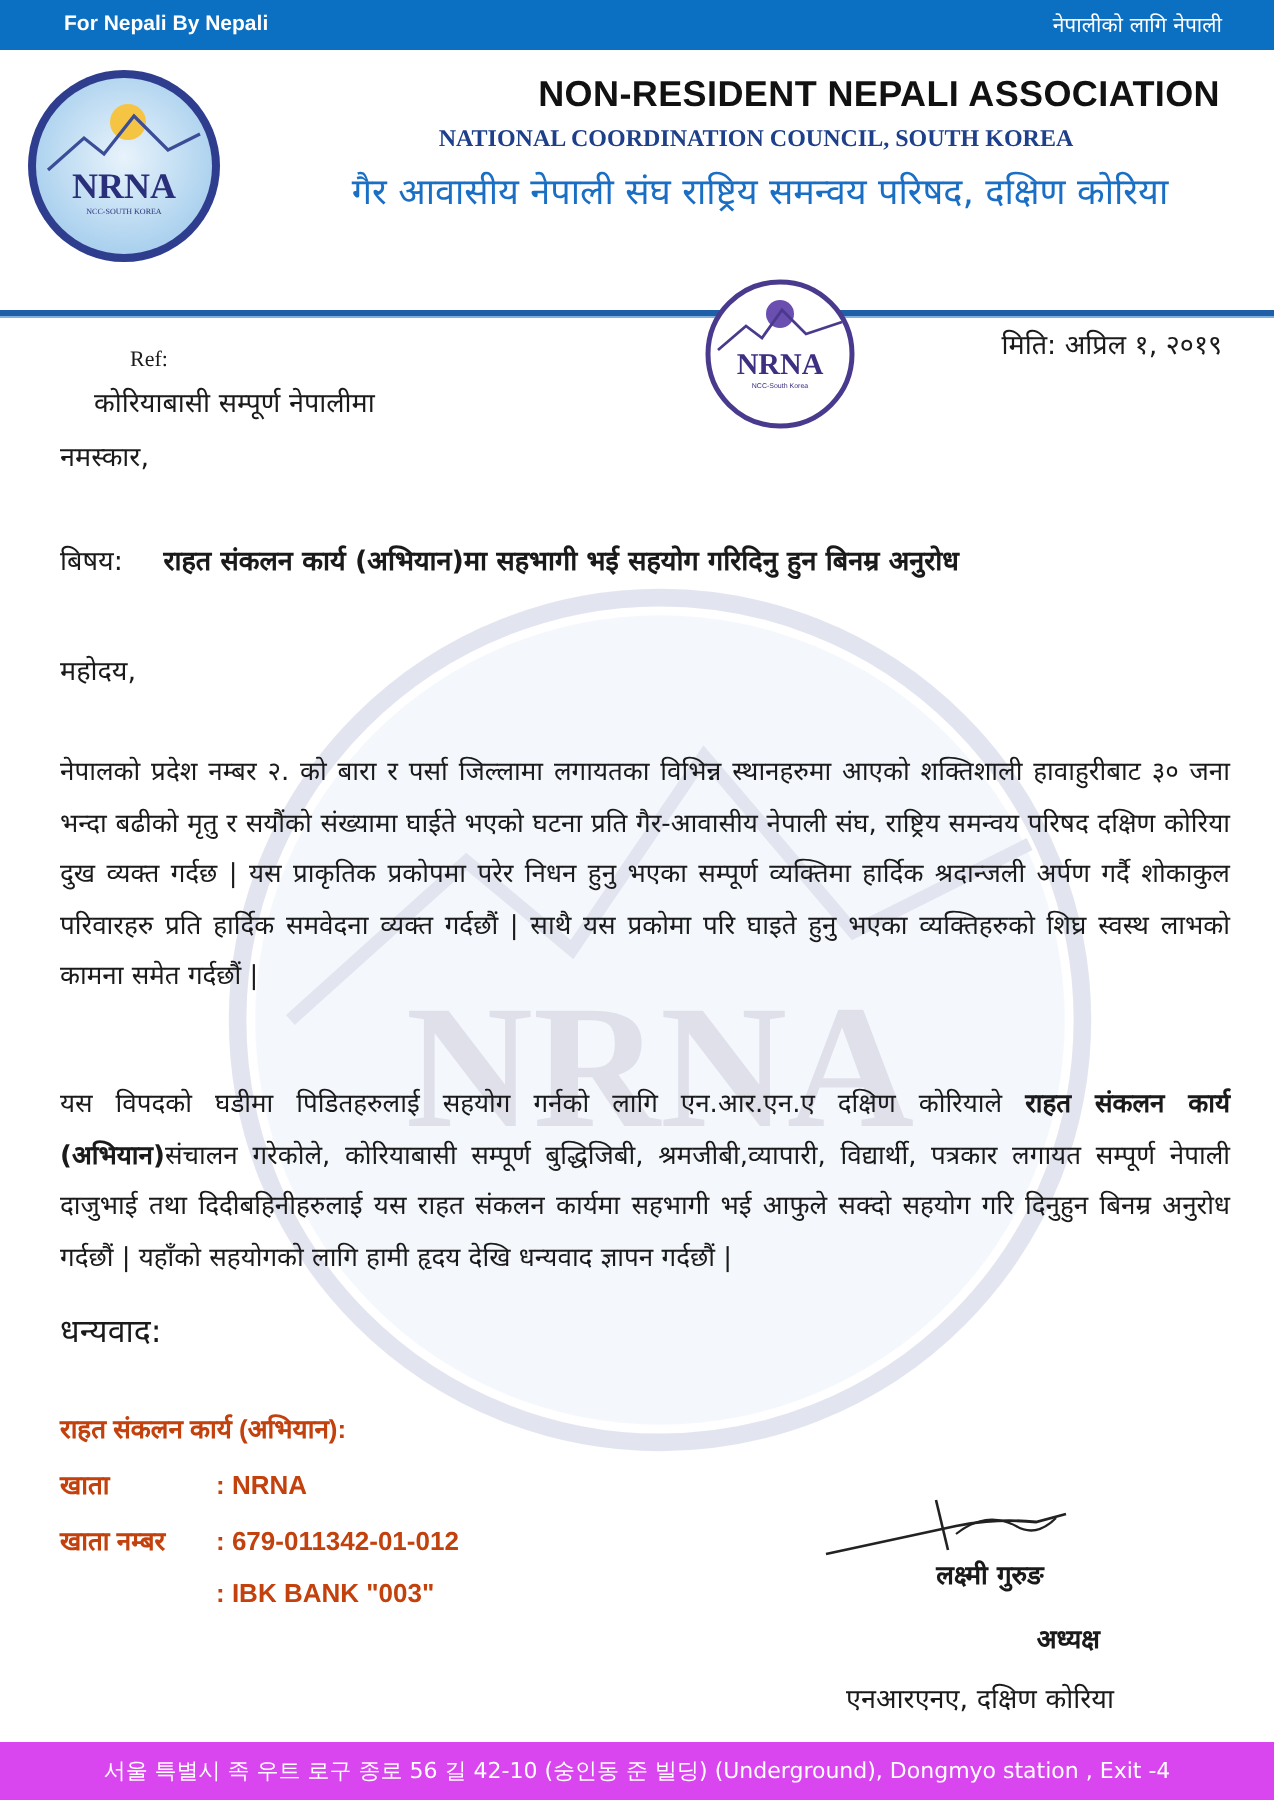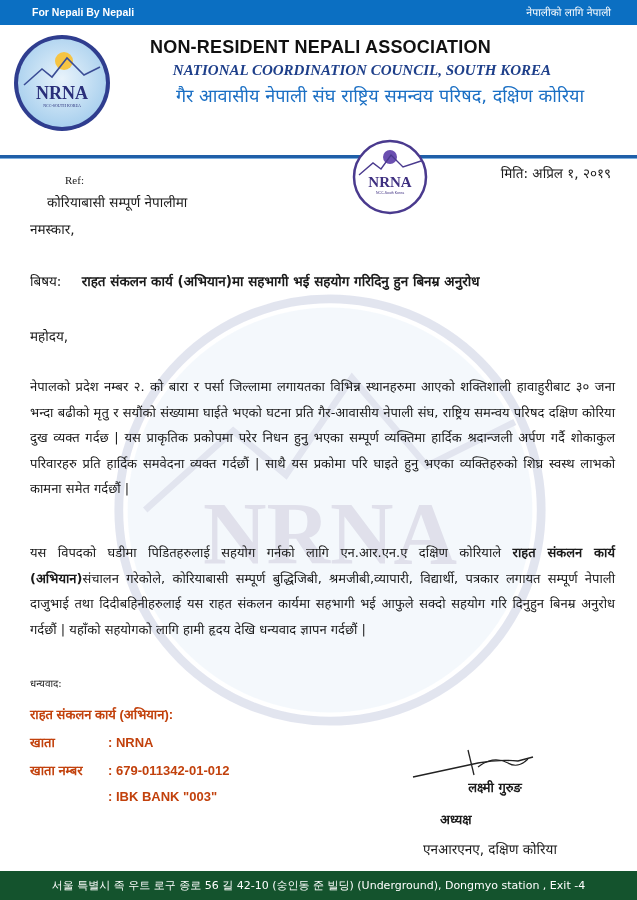--- a/index.html
+++ b/index.html
@@ -2,47 +2,47 @@
 <html><head>
 <meta charset="utf-8">
 <style>
   html, body { margin:0; padding:0; }
   body { width:637px; height:900px; background:#ffffff; position:relative; overflow:hidden; font-family:"DejaVu Sans", sans-serif; color:#1a1a1a; }
   .topbar { position:absolute; left:0; top:0; width:637px; height:33px; background:#0b6fc2; color:#fff; }
   .topbar .left { position:absolute; left:32px; top:6px; font-family:"Liberation Sans", sans-serif; font-weight:bold; font-size:10.5px; }
   .topbar .right { position:absolute; right:26px; top:5px; font-size:10.5px; }
   .header { position:absolute; left:0; top:25px; width:637px; height:128px; background:#fff; }
   .logo { position:absolute; left:12px; top:8px; width:100px; height:100px; }
-  .h1 { position:absolute; left:150px; top:12px; width:460px; text-align:left; font-family:"Liberation Sans", sans-serif; font-weight:bold; font-size:18px; color:#111; letter-spacing:0.2px; }
-  .h2 { position:absolute; left:112px; top:37px; width:500px; text-align:center; font-family:"Liberation Serif", serif; font-weight:bold; font-size:15px; color:#1e3f8a;font-style:italic; }
+  .h1 { position:absolute; left:150px; top:12px; width:460px; text-align:right; font-family:"Liberation Sans", sans-serif; font-weight:bold; font-size:18px; color:#111; letter-spacing:0.2px; }
+  .h2 { position:absolute; left:128px; top:37px; width:500px; text-align:center; font-family:"Liberation Serif", serif; font-weight:bold; font-size:12px; color:#1e3f8a; }
   .h3 { position:absolute; left:125px; top:58px; width:510px; text-align:center; font-weight:normal; font-size:18px; color:#1a6fc4; }
   .h4 { position:absolute; left:260px; top:96px; width:140px; text-align:center; font-weight:bold; font-size:12px; color:#1e5aa8; }
   .rule { position:absolute; left:0; top:155px; width:637px; height:3px; background:#1f5fa8; }
   .rule2 { position:absolute; left:0; top:158px; width:637px; height:1px; background:#7fb0e0; }
   .watermark { position:absolute; left:110px; top:290px; width:440px; height:440px; opacity:0.14; }
   .stamp { position:absolute; left:345px; top:135px; width:90px; height:80px; }
   .text { position:absolute; font-size:13px; line-height:1.5; }
   .ref { left:65px; top:172px; font-family:"Liberation Serif", serif; font-size:11px; }
   .date { right:26px; top:163px; font-size:13.5px; }
   .to1 { left:47px; top:192px; font-size:13.5px; }
   .to2 { left:30px; top:219px; font-size:13.5px; }
   .subject { left:30px; top:271px; font-size:13.5px; }
   .subject b { font-weight:bold;margin-left:16px; }
   .greet { left:30px; top:326px; font-size:13.5px; }
   .para { position:absolute; left:30px; width:585px; font-size:13px; line-height:25.5px; text-align:justify; }
   .p1 { top:374px; }
   .p2 { top:540px; }
-  .thanks { left:30px; top:676px; font-size:10px; }
+  .thanks { left:30px; top:654px; font-size:16px; }
   .acct { position:absolute; left:30px; font-family:"Liberation Sans", sans-serif; font-weight:bold; font-size:13px; color:#c2410c; }
   .acct .lbl { display:inline-block; width:78px; }
   .sig { position:absolute; left:408px; top:745px; width:140px; height:45px; }
   .signame { position:absolute; left:440px; top:778px; width:110px; text-align:center; font-weight:bold; font-size:13px; }
-  .sigrole { position:absolute; left:440px; top:810px; width:110px; text-align:left; font-weight:bold; font-size:13px; }
+  .sigrole { position:absolute; left:440px; top:810px; width:110px; text-align:right; font-weight:bold; font-size:13px; }
   .sigorg { position:absolute; left:390px; top:840px; width:200px; text-align:center; font-size:13.5px; }
-  .footer { position:absolute; left:0; top:871px; width:637px; height:29px; background:#14532d; color:#fff; }
+  .footer { position:absolute; left:0; top:871px; width:637px; height:29px; background:#d946ef; color:#fff; }
   .footer span { position:absolute; left:0; right:0; top:7px; text-align:center; font-size:11px; font-family:"DejaVu Sans", sans-serif; }
 </style>
 </head>
 <body>
 
 <div class="topbar">
   <span class="left">For Nepali By Nepali</span>
   <span class="right">नेपालीको लागि नेपाली</span>
 </div>
 

